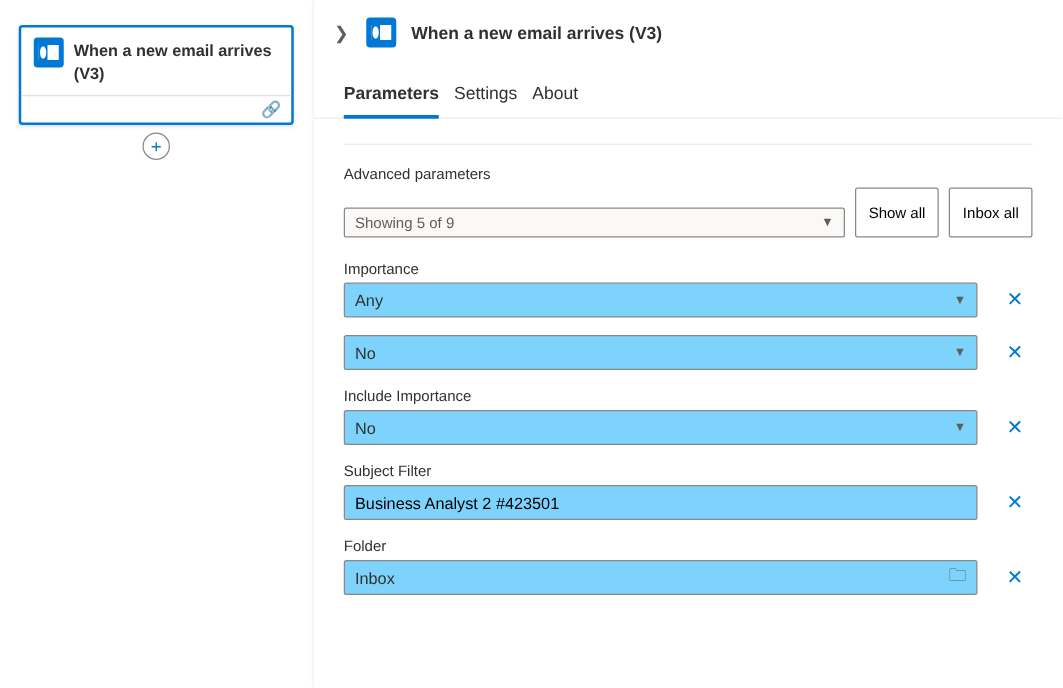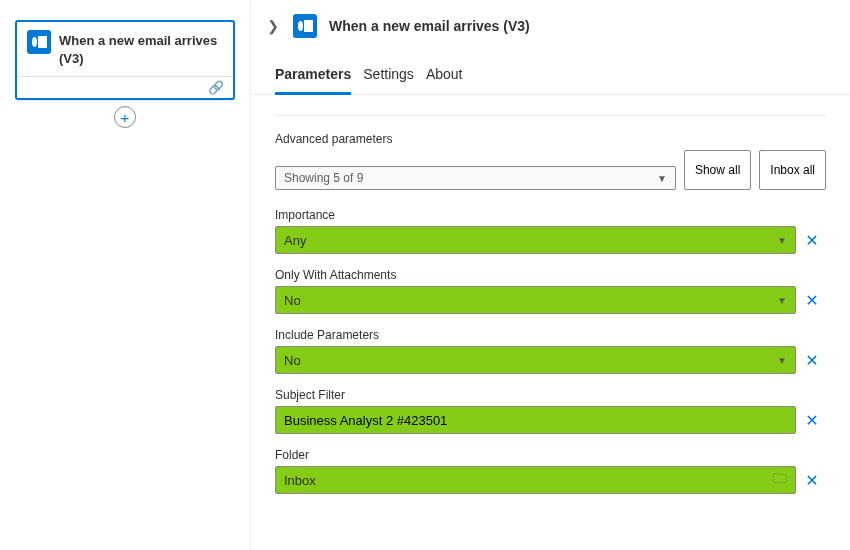--- a/index.html
+++ b/index.html
@@ -158,21 +158,21 @@
       gap: 8px;
       align-items: flex-end;
     }
     .dropdown, .text-input {
       width: 100%;
       border: 1px solid #8a8886;
       border-radius: 2px;
       height: 28px;
       padding: 0 8px;
       font-size: 13px;
-      background: #84cc16;
+      background: #7dd3fc;
       display: flex;
       align-items: center;
       justify-content: space-between;
       color: #323130;
     }
     .dropdown { cursor: pointer; }
     .adv-row .dropdown {
       color: #605e5c;
       background: #faf9f8;
       height: 24px;
@@ -184,21 +184,21 @@
       background: #fff;
       padding: 0 10px;
       font-size: 12px;
       cursor: pointer;
       white-space: nowrap;
       height: 40px;
     }
     .param-row {
       display: flex;
       align-items: flex-end;
-      gap: 2px;
+      gap: 16px;
       margin-bottom: 14px;
     }
     .param-main {
       flex: 1;
     }
     .remove-x {
       width: 28px;
       height: 28px;
       display: flex;
       align-items: center;
@@ -286,32 +286,31 @@
         <div class="dropdown">
           <span>Any</span>
           <span class="chev-down">▼</span>
         </div>
       </div>
       <div class="remove-x">✕</div>
     </div>
 
     <div class="param-row">
       <div class="param-main">
-        <span class="section-label">Only With Attachments</span>
         <div class="dropdown">
           <span>No</span>
           <span class="chev-down">▼</span>
         </div>
       </div>
       <div class="remove-x">✕</div>
     </div>
 
     <div class="param-row">
       <div class="param-main">
-        <span class="section-label">Include Parameters</span>
+        <span class="section-label">Include Importance</span>
         <div class="dropdown">
           <span>No</span>
           <span class="chev-down">▼</span>
         </div>
       </div>
       <div class="remove-x">✕</div>
     </div>
 
     <div class="param-row">
       <div class="param-main">

